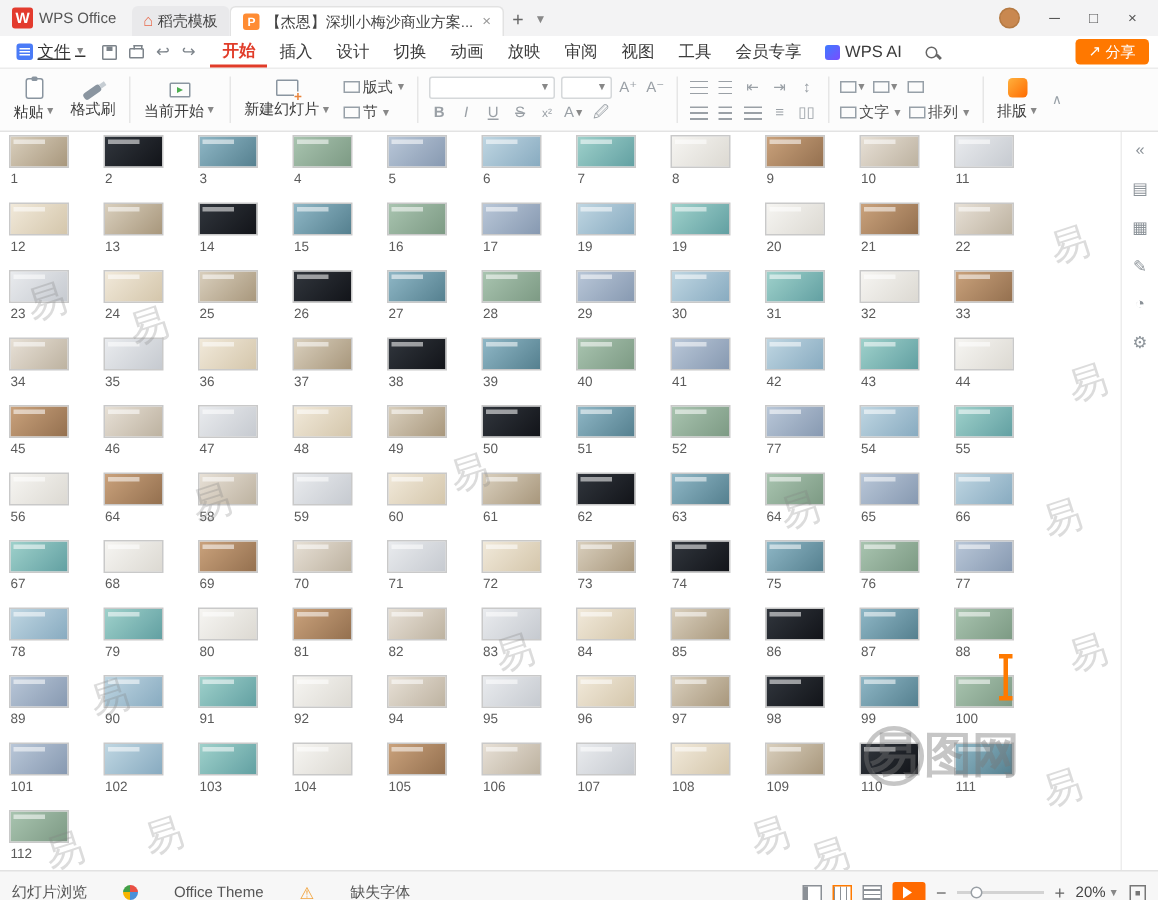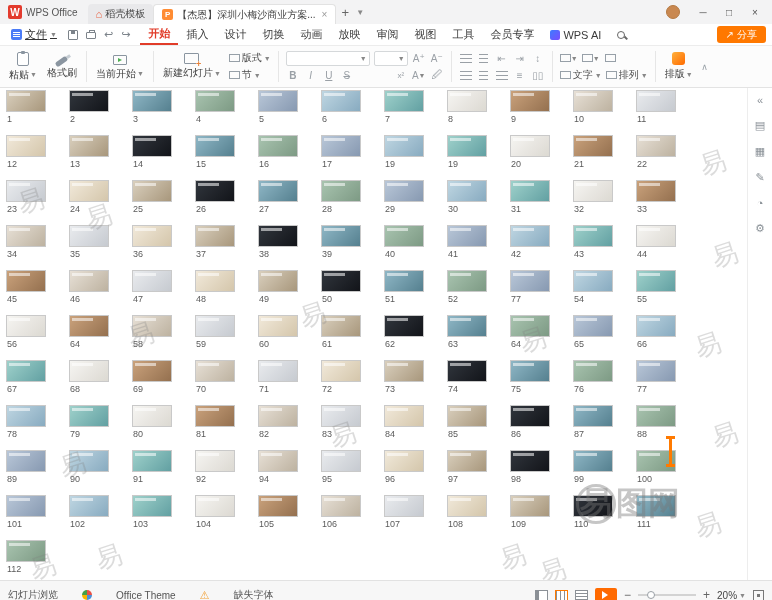--- a/index.html
+++ b/index.html
@@ -63,21 +63,21 @@
   .tb-col { display:flex; flex-direction:column; justify-content:center; gap:3px; padding:0 3px; }
   .tb-row { display:flex; align-items:center; gap:4px; }
   .small-btn { display:flex; align-items:center; gap:2px; font-size:10px; color:#4a4a4a; white-space:nowrap; }
   .sq-ico { width:11px; height:8px; border:1px solid #97a0a8; display:inline-block; }
   .combo { height:15px; border:1px solid #d5d8da; border-radius:2px; background:#fff; display:flex; align-items:center; justify-content:flex-end; padding:0 2px; color:#b9bec3; }
   .combo.font { width:84px; } .combo.size { width:34px; }
   .mini { min-width:14px; height:14px; display:flex; align-items:center; justify-content:center; color:#9aa0a6; font-size:10px; }
   .mini b, .mini i, .mini u, .mini s { color:#9aa0a6; font-size:10px; }
   .lines-icon { width:12px; height:9px; background:repeating-linear-gradient(to bottom,#9aa0a6 0 1px,transparent 1px 4px); }
   .lines-icon.short { width:9px; }
-  .sup { font-size:8px;margin-left:36px; }
+  .sup { font-size:8px; }
   .smart-ico { width:13px; height:13px; border-radius:3px; background:linear-gradient(135deg,#ffb13d,#ff6a00); }
   .tb-collapse { width:14px; display:flex; align-items:center; justify-content:center; color:#98a0a7; font-size:9px; }
 
   
   .content { position:relative; height:492px; background:#fff; overflow:hidden; }
   .slide-grid { position:absolute; left:6px; top:2px; display:grid; grid-template-columns:repeat(11,63px); grid-auto-rows:45px; }
   .slide-cell { position:relative; }
   .thumb { width:40px; height:22px; border:1px solid #c9c9c9; position:relative; }
   .thumb::after { content:""; position:absolute; left:2px; top:2px; width:55%; height:3px; background:rgba(255,255,255,.55); }
   .snum { font-size:9px; color:#5a5a5a; margin-top:2px; padding-left:1px; }

